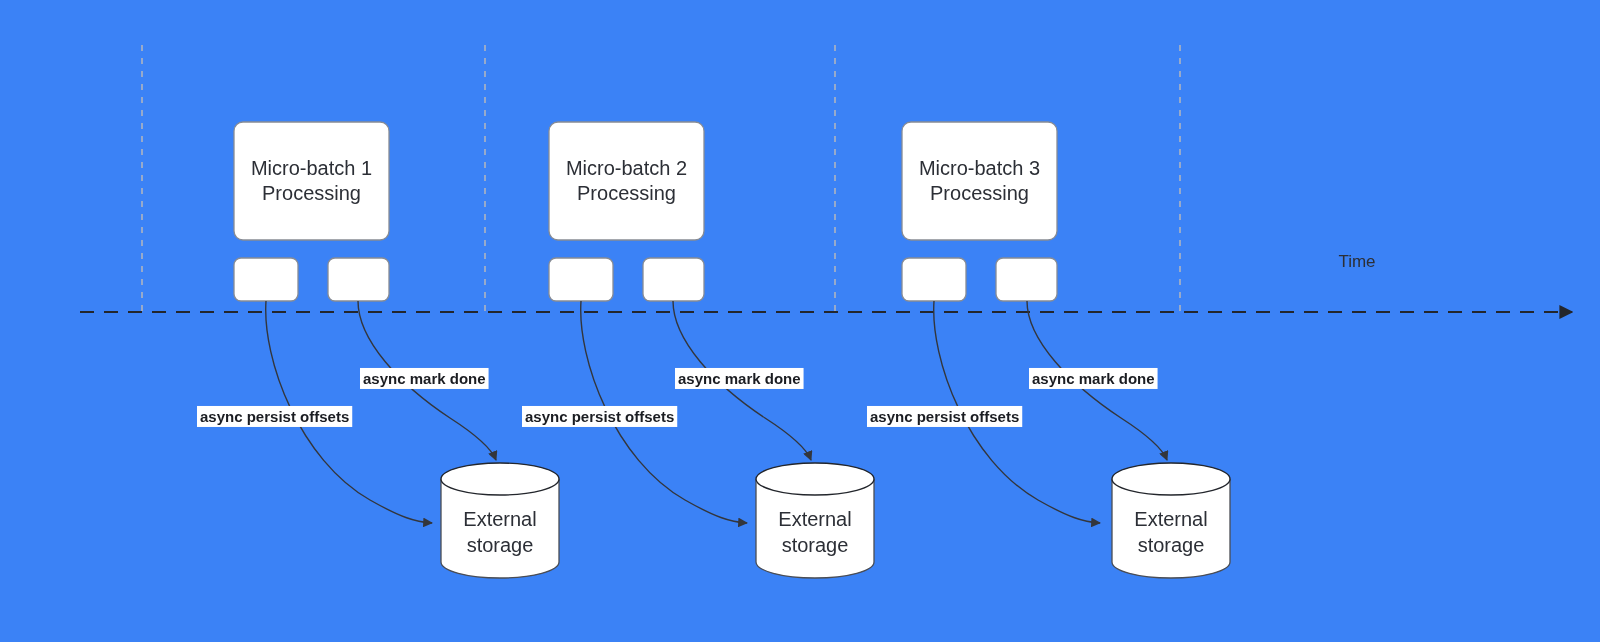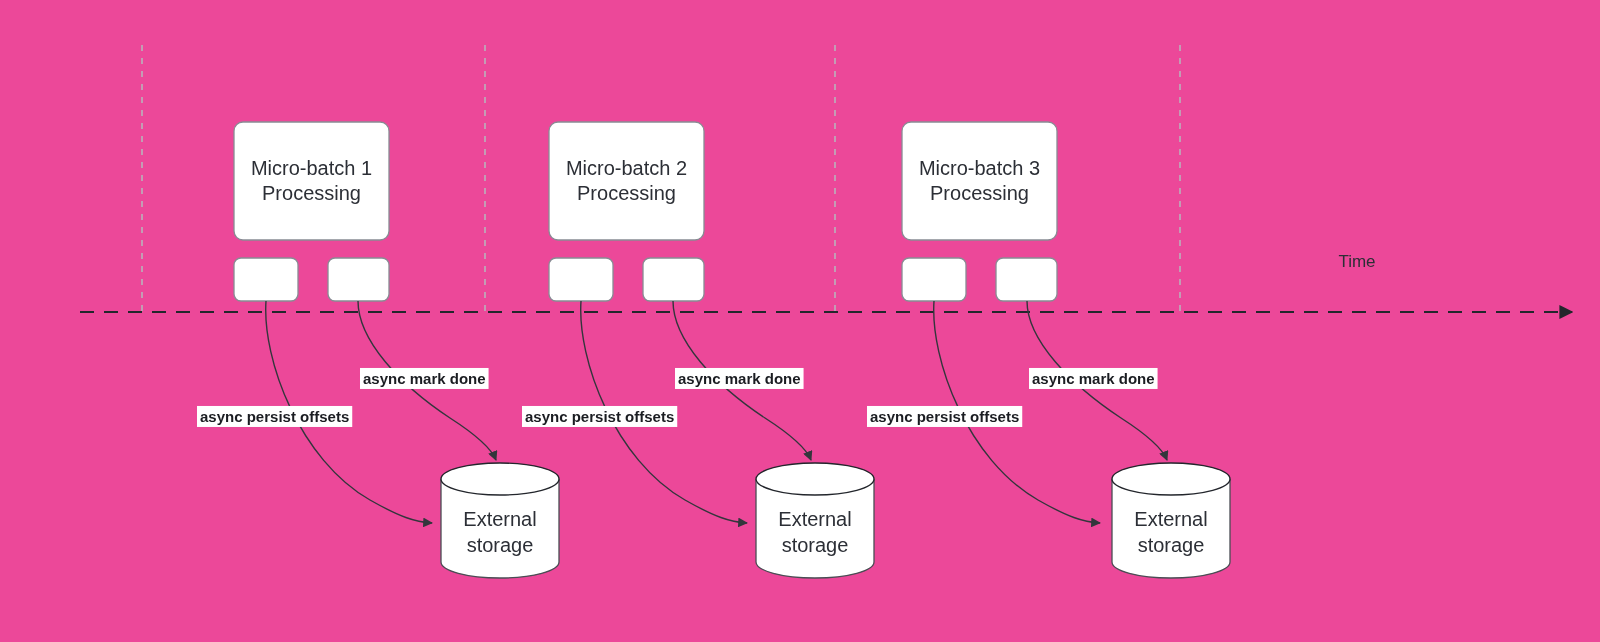--- a/index.html
+++ b/index.html
@@ -5,21 +5,21 @@
 <style>
   html, body {
     margin: 0;
     padding: 0;
     background: #ffffff;
   }
   #canvas {
     position: relative;
     width: 1600px;
     height: 642px;
-    background: #ec4899;
+    background: #3b82f6;
     overflow: hidden;
     font-family: "Liberation Sans", sans-serif;
   }
   #diagram-svg {
     position: absolute;
     left: 0;
     top: 0;
     width: 1600px;
     height: 642px;
   }

